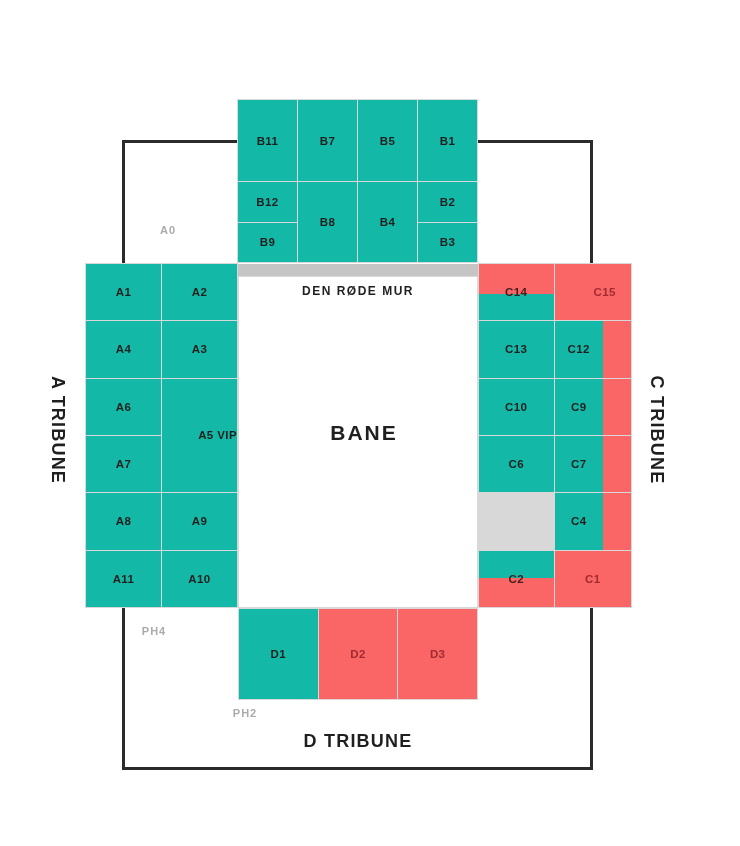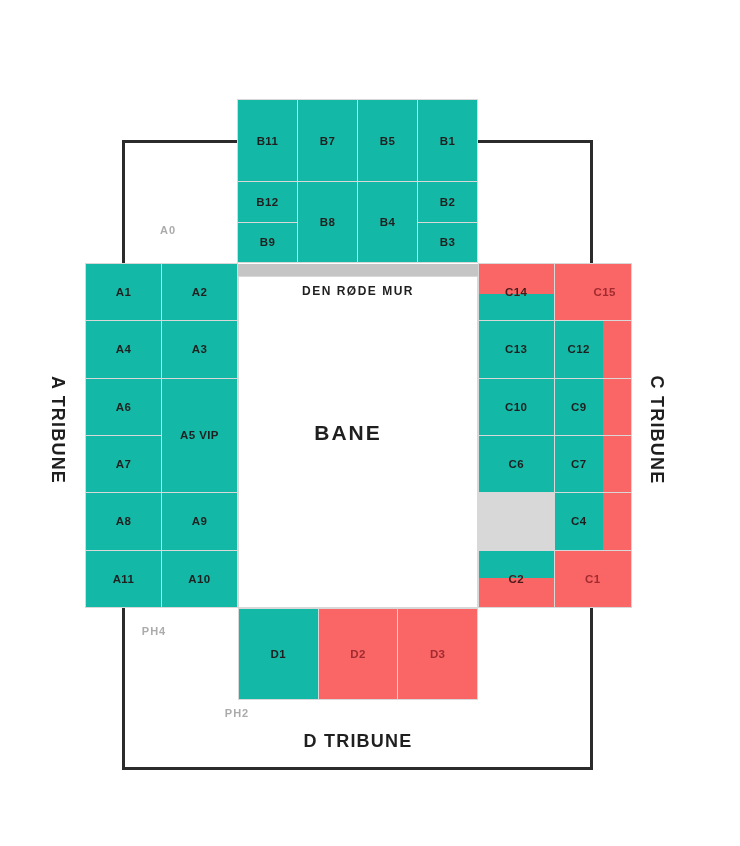--- a/index.html
+++ b/index.html
@@ -11,35 +11,35 @@
   #outline{position:absolute;left:122px;top:140px;width:471px;height:630px;
     border:3px solid var(--outline-black);box-sizing:border-box;z-index:1;background:transparent;}
   
   #wall-bar{position:absolute;left:238px;top:264px;width:240px;height:12px;
     background:var(--wall-gray);z-index:2;}
   
   #field{position:absolute;left:238px;top:276px;width:240px;height:332px;
     background:#fff;border:1px solid var(--grid-line);box-sizing:border-box;z-index:2;}
   .field-wall-label{position:absolute;left:238px;top:284px;width:240px;text-align:center;
     font-size:12px;font-weight:bold;letter-spacing:1.5px;color:var(--text-dark);z-index:3;}
-  .field-name{position:absolute;left:228px;top:421px;width:240px;text-align:center;
+  .field-name{position:absolute;left:244px;top:421px;width:240px;text-align:center;
     font-size:21px;font-weight:bold;letter-spacing:2px;color:var(--text-dark);z-index:3;}
   
   .title{position:absolute;font-size:18px;font-weight:bold;letter-spacing:1.2px;
     color:var(--text-dark);z-index:3;white-space:nowrap;}
   #title-b{left:238px;top:63px;width:240px;text-align:center;}
   #title-d{left:238px;top:707px;width:240px;text-align:center;margin-top:24px;}
   #title-a{left:57px;top:430px;transform:translate(-50%,-50%) rotate(90deg);}
   #title-c{left:656px;top:430px;transform:translate(-50%,-50%) rotate(90deg);}
   
   .zone-label{position:absolute;transform:translate(-50%,-50%);font-size:11px;font-weight:bold;
     letter-spacing:1px;color:var(--text-gray);z-index:3;white-space:nowrap;}
   #zone-a0{left:168px;top:230px;}
   #zone-ph4{left:154px;top:631px;}
-  #zone-ph2{left:237px;top:713px;}
+  #zone-ph2{left:245px;top:713px;}
   
   .block{position:absolute;display:grid;gap:1px;background:var(--grid-line);
     border:1px solid var(--grid-line);box-sizing:border-box;z-index:4;}
   #block-a{left:85px;top:263px;width:153px;height:345px;
     grid-template-columns:1fr 1fr;grid-template-rows:repeat(6,1fr);}
   #block-b{left:237px;top:99px;width:241px;height:164px;
     grid-template-columns:repeat(4,1fr);grid-template-rows:83fr 40fr 40fr;}
   #block-c{left:478px;top:263px;width:154px;height:345px;
     grid-template-columns:76fr 78fr;grid-template-rows:repeat(6,1fr);}
   #block-d{left:238px;top:608px;width:240px;height:92px;
@@ -90,21 +90,21 @@
       </div>
       <div class="cell" style="grid-area: 2 / 1;">
         <span class="cell-label">A4</span>
       </div>
       <div class="cell" style="grid-area: 2 / 2;">
         <span class="cell-label">A3</span>
       </div>
       <div class="cell" style="grid-area: 3 / 1;">
         <span class="cell-label">A6</span>
       </div>
-      <div class="cell" style="grid-area: 3 / 2 / span 2;">
+      <div class="cell" style="grid-area: 3 / 2 / span 2; justify-content: flex-end;">
         <span class="cell-label">A5 VIP</span>
       </div>
       <div class="cell" style="grid-area: 4 / 1;">
         <span class="cell-label">A7</span>
       </div>
       <div class="cell" style="grid-area: 5 / 1;">
         <span class="cell-label">A8</span>
       </div>
       <div class="cell" style="grid-area: 5 / 2;">
         <span class="cell-label">A9</span>

